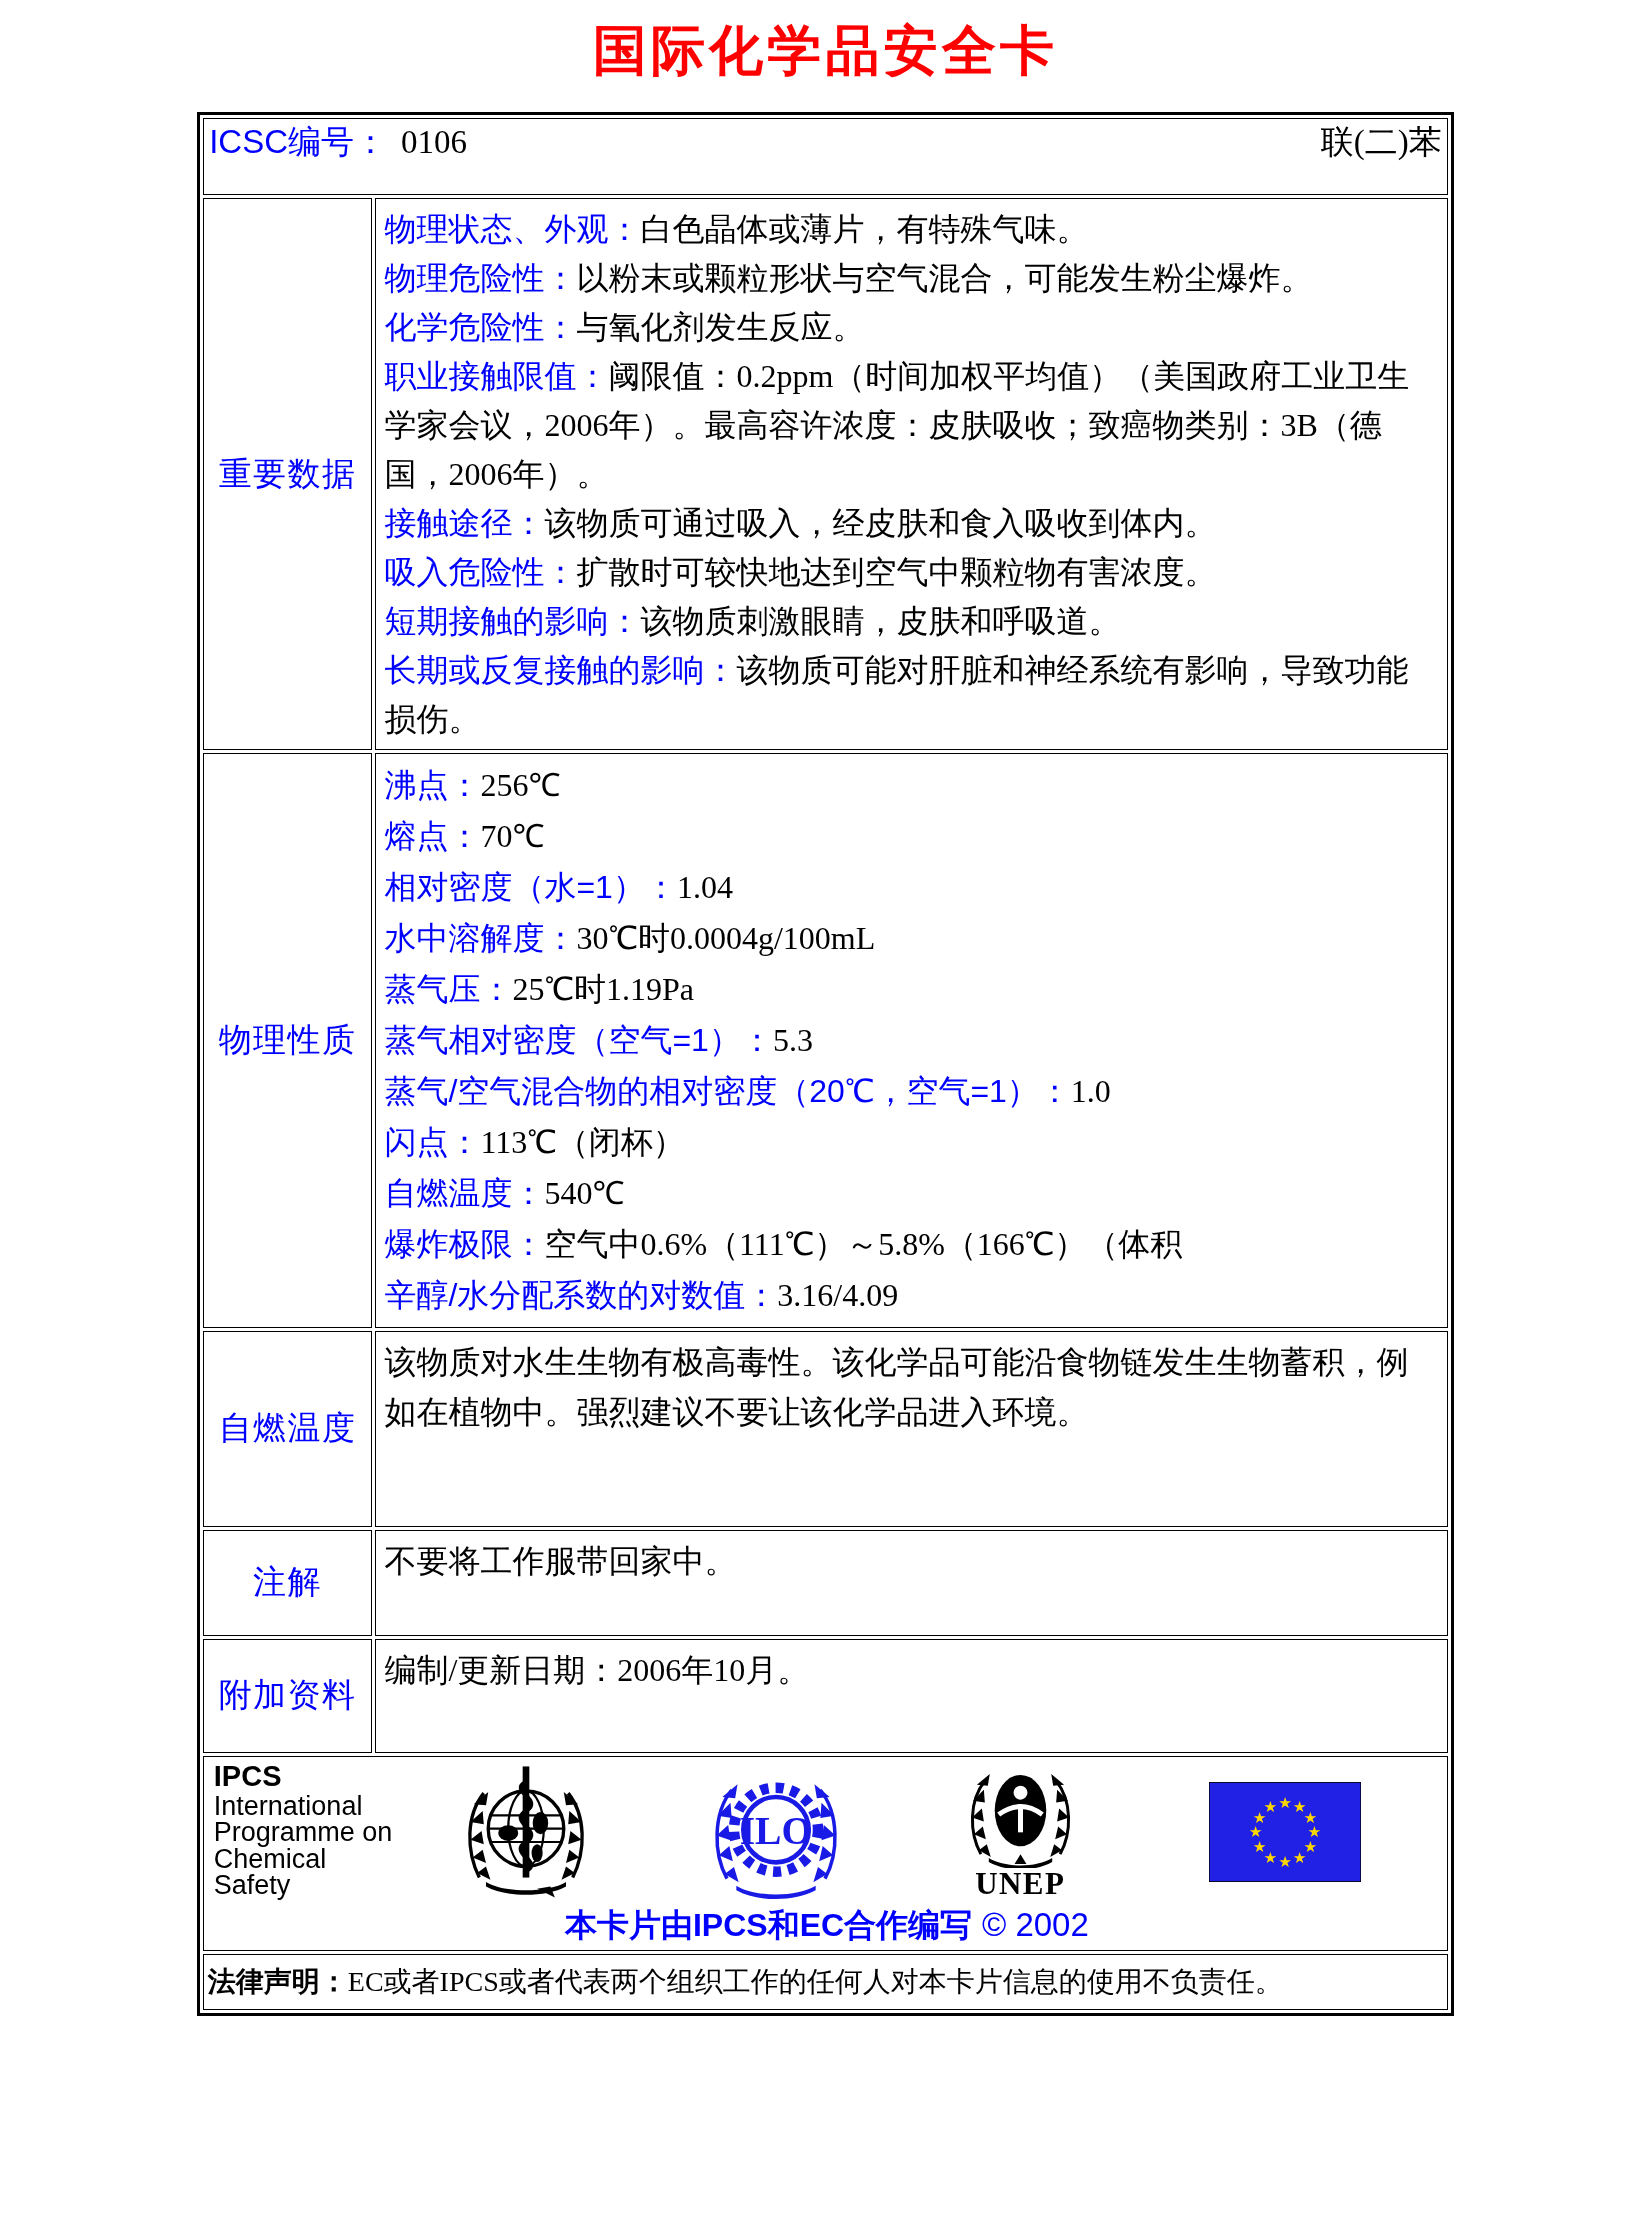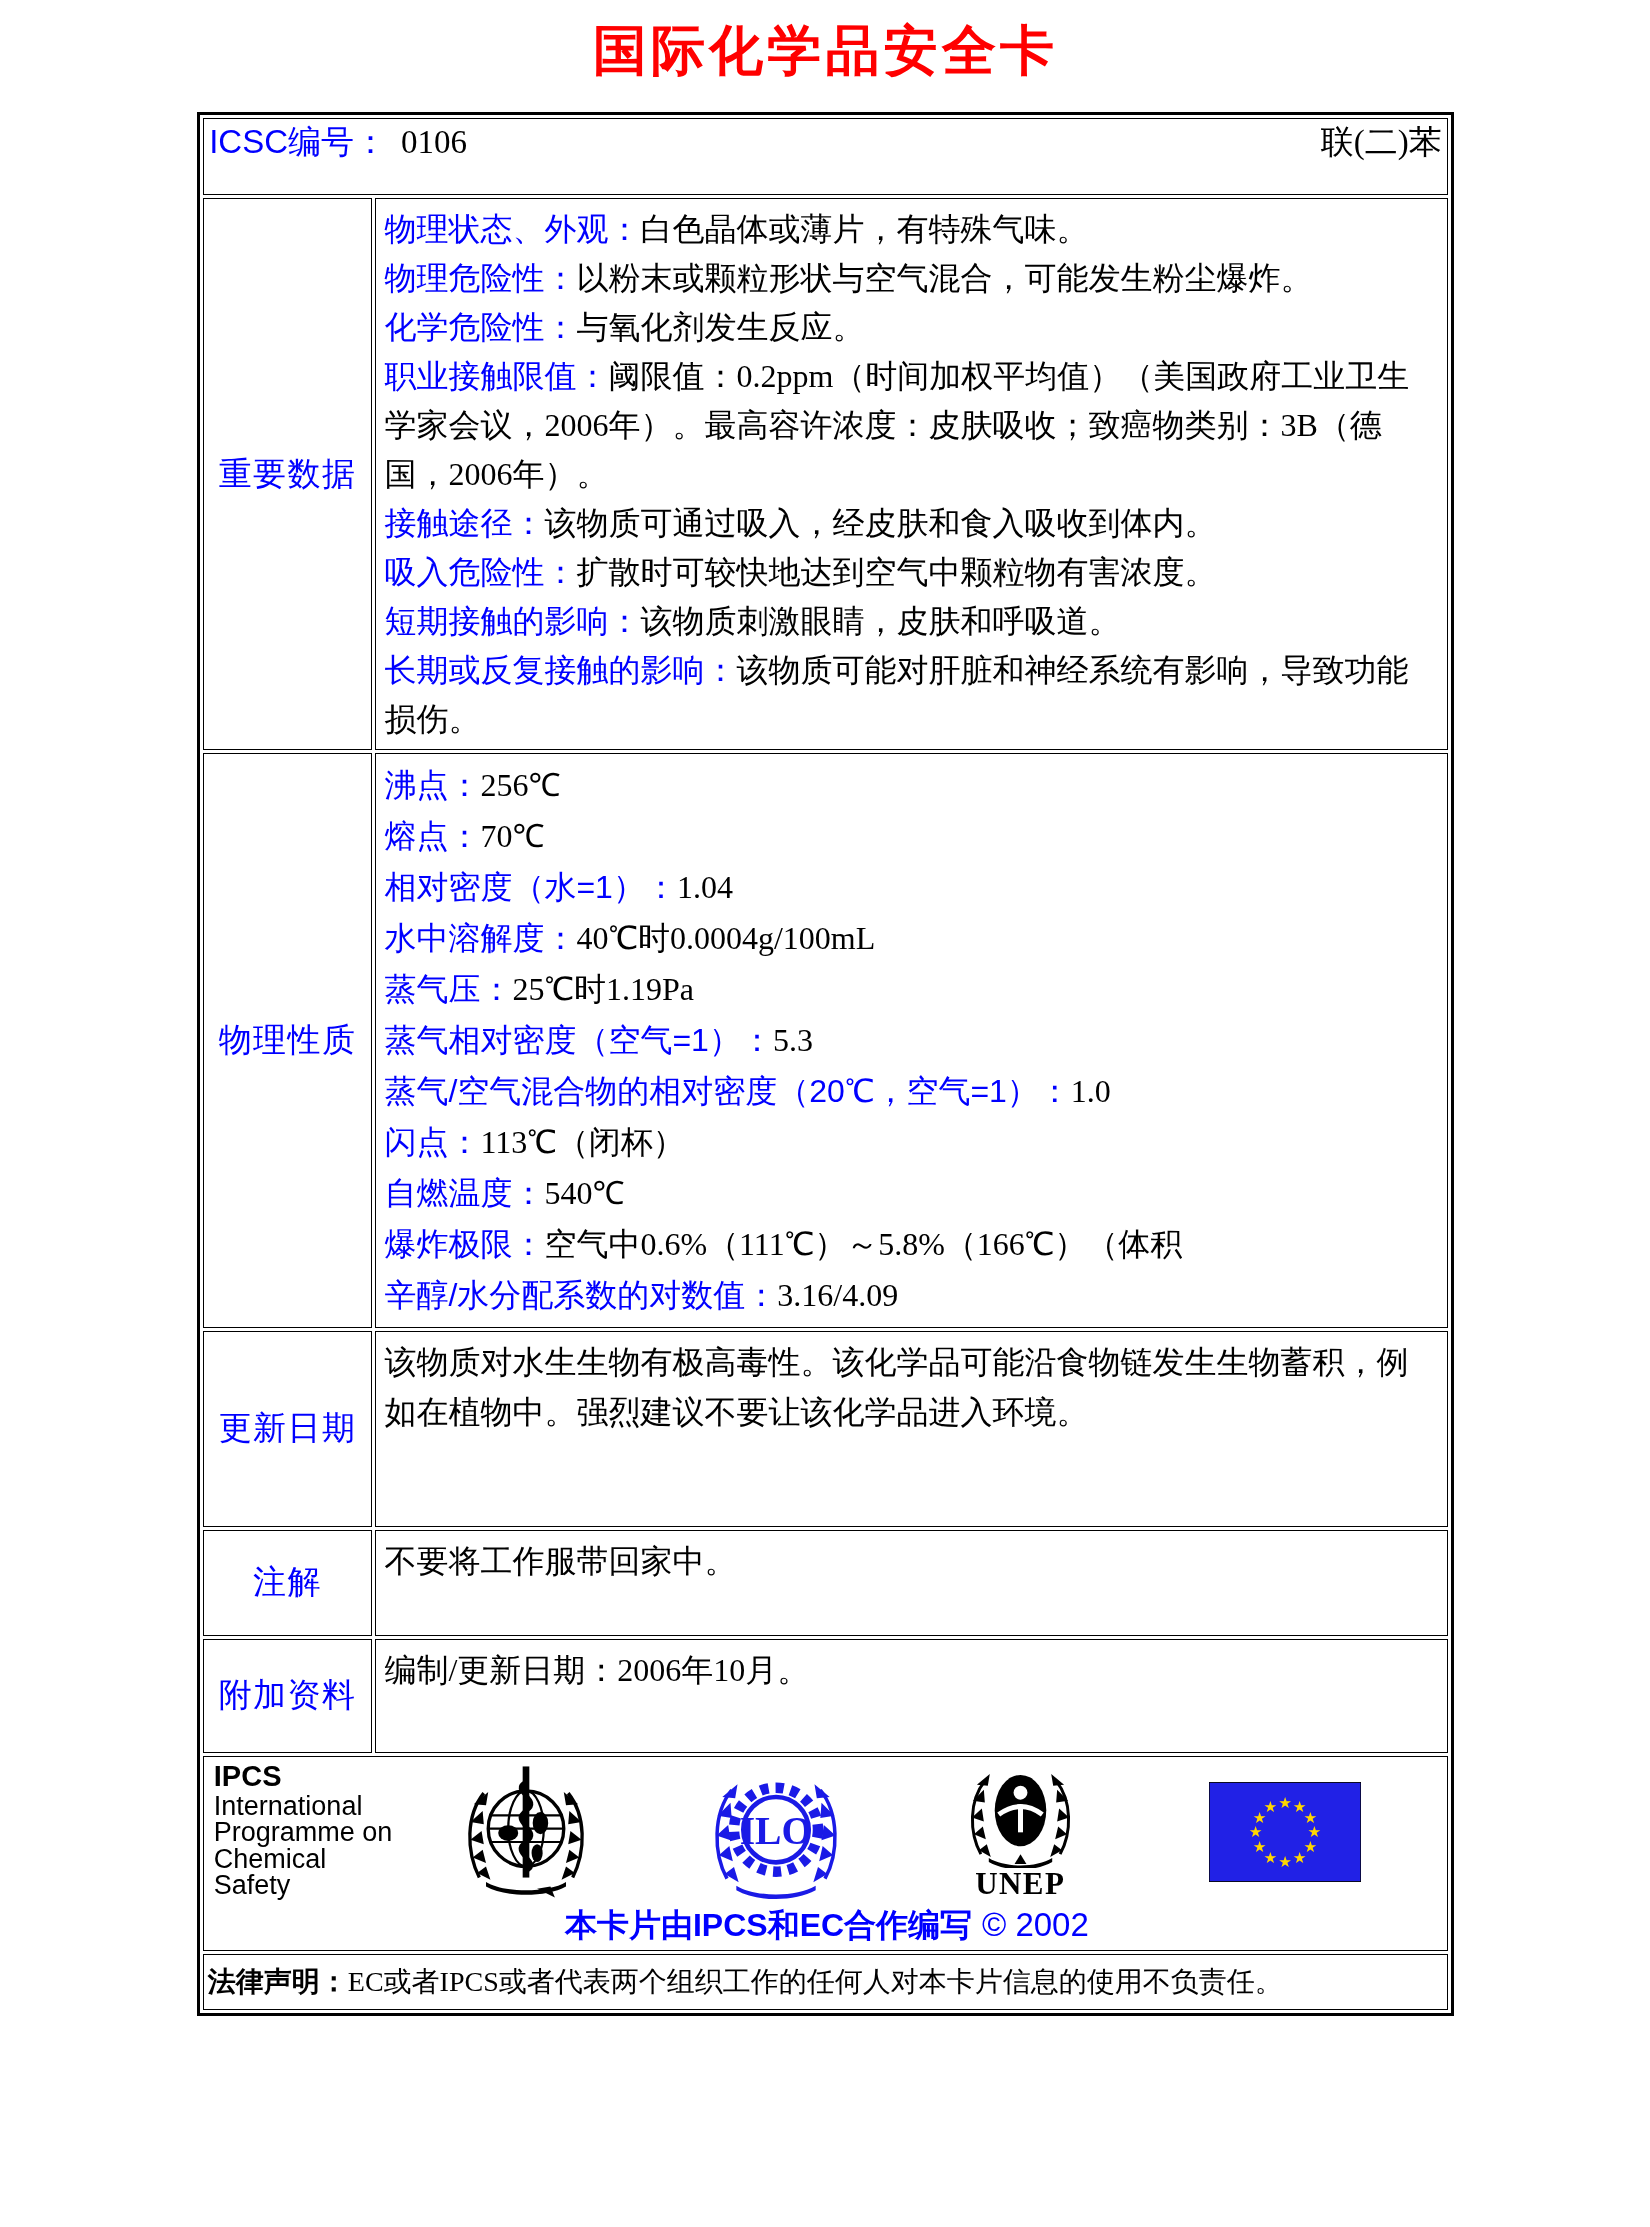--- a/index.html
+++ b/index.html
@@ -152,40 +152,40 @@
     <tr class="r-phy">
       <td class="label-cell">物理性质</td>
       <td class="content-cell phy">
 
           <div class="line"><span class="lbl-inline">沸点：</span><span class="val-inline">256℃</span></div>
 
           <div class="line"><span class="lbl-inline">熔点：</span><span class="val-inline">70℃</span></div>
 
           <div class="line"><span class="lbl-inline">相对密度（水=1）：</span><span class="val-inline">1.04</span></div>
 
-          <div class="line"><span class="lbl-inline">水中溶解度：</span><span class="val-inline">40℃时0.0004g/100mL</span></div>
+          <div class="line"><span class="lbl-inline">水中溶解度：</span><span class="val-inline">30℃时0.0004g/100mL</span></div>
 
           <div class="line"><span class="lbl-inline">蒸气压：</span><span class="val-inline">25℃时1.19Pa</span></div>
 
           <div class="line"><span class="lbl-inline">蒸气相对密度（空气=1）：</span><span class="val-inline">5.3</span></div>
 
           <div class="line"><span class="lbl-inline">蒸气/空气混合物的相对密度（20℃，空气=1）：</span><span class="val-inline">1.0</span></div>
 
           <div class="line"><span class="lbl-inline">闪点：</span><span class="val-inline">113℃（闭杯）</span></div>
 
           <div class="line"><span class="lbl-inline">自燃温度：</span><span class="val-inline">540℃</span></div>
 
           <div class="line"><span class="lbl-inline">爆炸极限：</span><span class="val-inline">空气中0.6%（111℃）～5.8%（166℃）（体积</span></div>
 
           <div class="line"><span class="lbl-inline">辛醇/水分配系数的对数值：</span><span class="val-inline">3.16/4.09</span></div>
         </td>
     </tr>
 
     <tr class="r-env">
-      <td class="label-cell">更新日期</td>
+      <td class="label-cell">自燃温度</td>
       <td class="content-cell">
         <div class="plain-text">该物质对水生生物有极高毒性。该化学品可能沿食物链发生生物蓄积，例如在植物中。强烈建议不要让该化学品进入环境。</div>
       </td>
     </tr>
 
     <tr class="r-note">
       <td class="label-cell">注解</td>
       <td class="content-cell">
         <div class="plain-text">不要将工作服带回家中。</div>
       </td>

